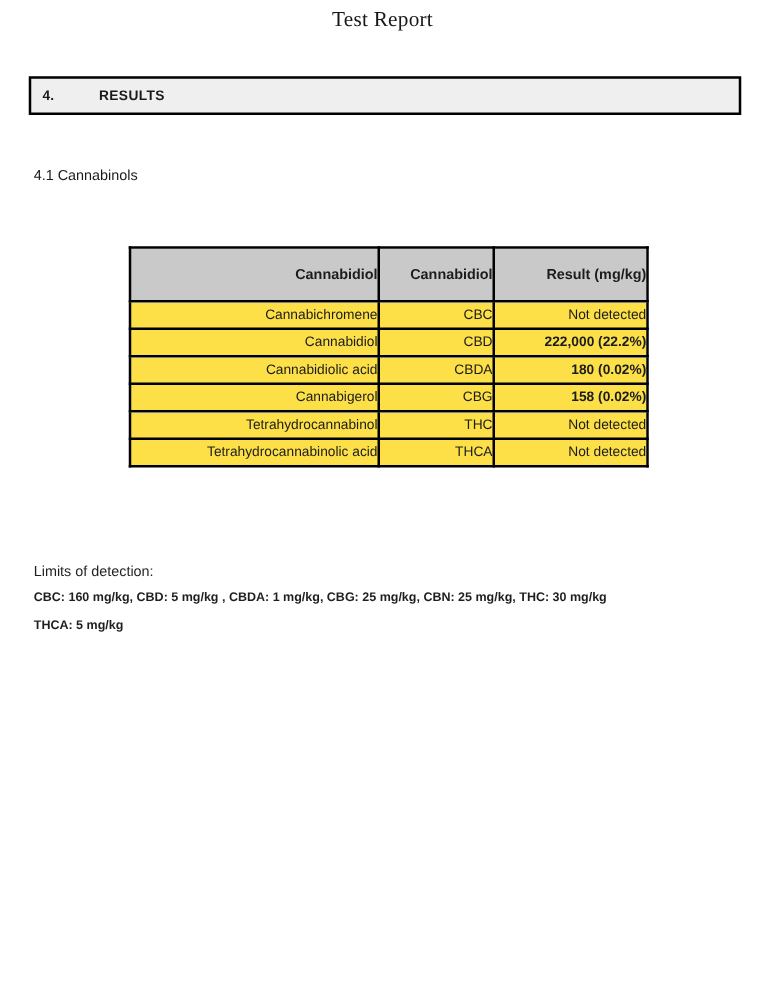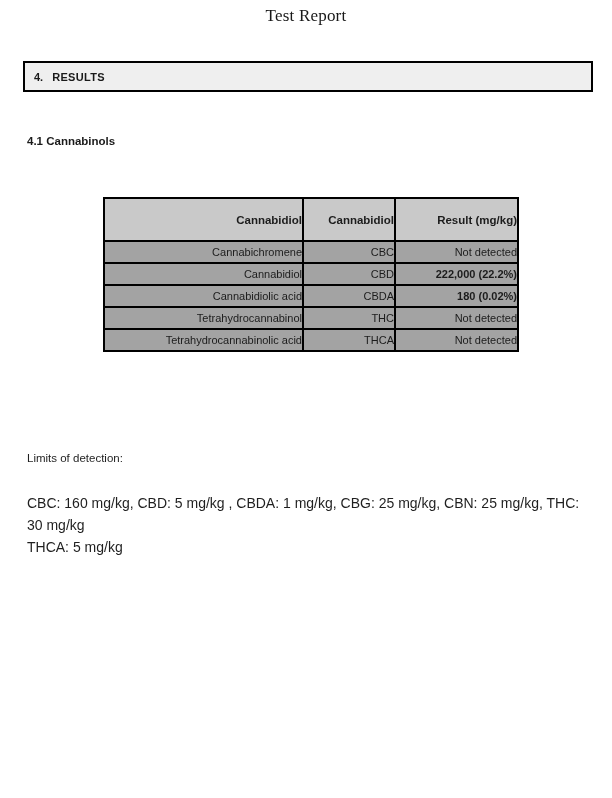--- a/index.html
+++ b/index.html
@@ -36,27 +36,27 @@
     box-sizing: border-box;
     background: var(--results-box-bg, #efefef);
     border: 2px solid var(--border-color, #000);
     display: flex;
     align-items: center;
     font-size: 11px;
     font-weight: bold;
     color: #1a1a1a;
   }
   .results-box .sec-num { margin-left: 9px; }
-  .results-box .sec-head { margin-left: 9px; letter-spacing: 0.3px; }
+  .results-box .sec-head { margin-left: 36px; letter-spacing: 0.3px; }
   .subsection-heading {
     position: absolute;
     left: 27px;
     top: 135px;
     font-size: 11.5px;
-    font-weight: bold;
+    font-weight: normal;
     color: #1a1a1a;
   }
   table.results-table {
     position: absolute;
     left: 103px;
     top: 197px;
     width: 414px;
     border-collapse: collapse;
     table-layout: fixed;
     border: 2px solid var(--border-color, #000);
@@ -71,35 +71,36 @@
     color: #1c1c1c;
     overflow: hidden;
     white-space: nowrap;
   }
   .results-table th {
     height: 41px;
     background: var(--header-bg, #c9c9c9);
     font-weight: bold;
     font-size: 11.5px;
   }
-  .results-table td { height: 20px; background: #a3a3a3; }
+  .results-table td { height: 20px; background: #fde047; }
   .results-table td.bold { font-weight: bold; }
   .limits-label {
     position: absolute;
     left: 27px;
     top: 452px;
     font-size: 11.5px;
   }
   .limits-text {
     position: absolute;
     left: 27px;
-    top: 492px;
+    top: 468px;
     width: 560px;
-    font-size: 14px;
+    font-size: 10px;
     line-height: 22px;
+    font-weight: bold;
   }
 </style>
 </head>
 <body>
 
 <div class="page-title">Test Report</div>
 
 <div class="results-box">
   <span class="sec-num">4.</span>
   <span class="sec-head">RESULTS</span>
@@ -130,20 +131,25 @@
         <td>Cannabidiol</td>
         <td>CBD</td>
         <td class="bold">222,000 (22.2%)</td>
       </tr>
       <tr>
         <td>Cannabidiolic acid</td>
         <td>CBDA</td>
         <td class="bold">180 (0.02%)</td>
       </tr>
       <tr>
+        <td>Cannabigerol</td>
+        <td>CBG</td>
+        <td class="bold">158 (0.02%)</td>
+      </tr>
+      <tr>
         <td>Tetrahydrocannabinol</td>
         <td>THC</td>
         <td>Not detected</td>
       </tr>
       <tr>
         <td>Tetrahydrocannabinolic acid</td>
         <td>THCA</td>
         <td>Not detected</td>
       </tr>
     </tbody>

